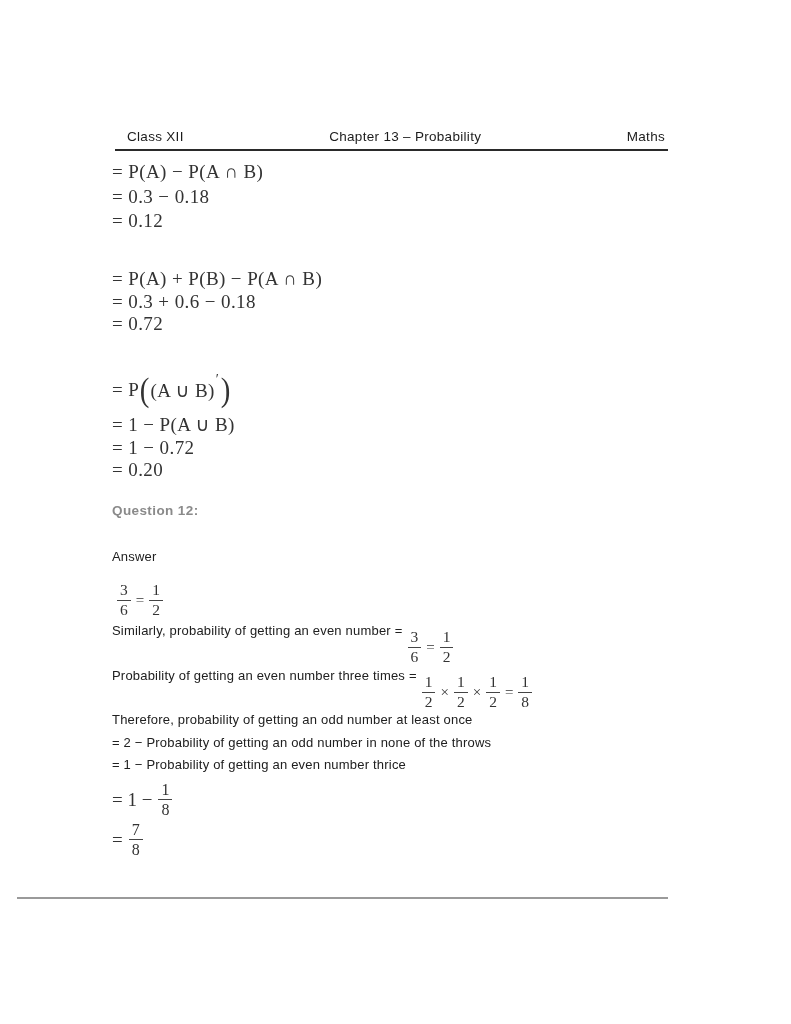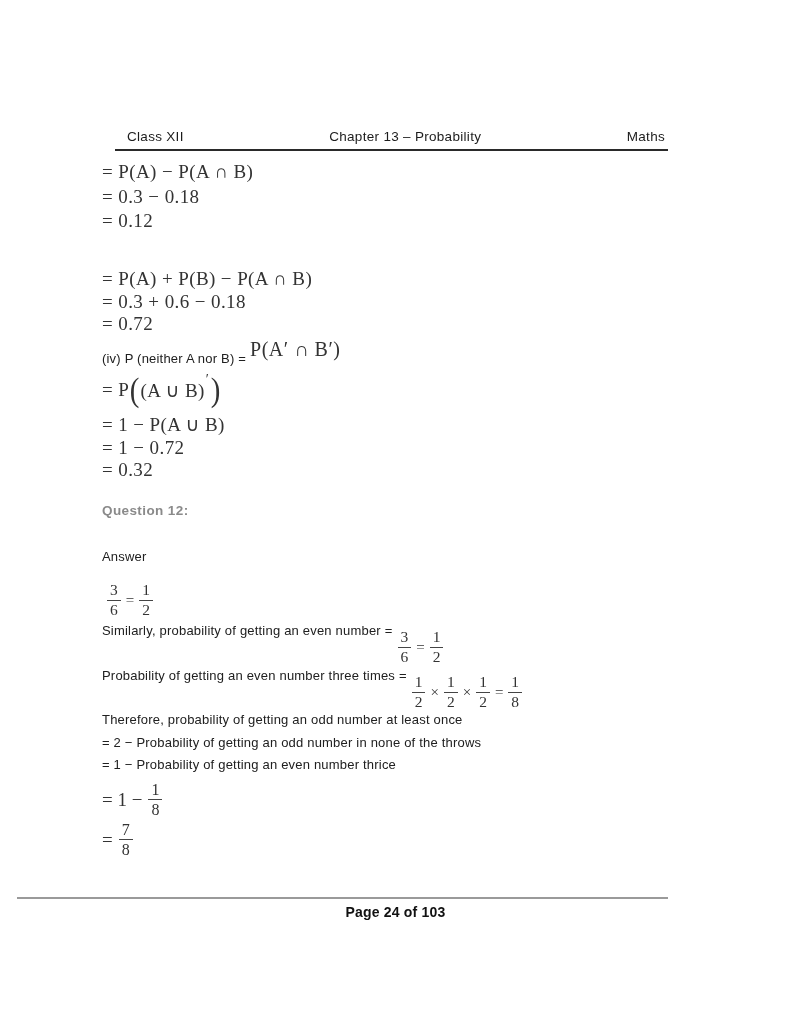--- a/index.html
+++ b/index.html
@@ -1,18 +1,18 @@
 <!DOCTYPE html>
 <html><head>
 <meta charset="utf-8">
 <style>
   html,body{margin:0;padding:0;background:#ffffff;}
   .page{position:relative;width:668px;height:1024px;background:#ffffff;overflow:hidden;
         font-family:"Liberation Sans",sans-serif;color:#202020;}
-  .abs{position:absolute;left:102px;white-space:nowrap;}
+  .abs{position:absolute;left:112px;white-space:nowrap;}
 
   
   .header{position:absolute;top:129px;left:115px;width:560px;box-sizing:border-box;
           display:flex;justify-content:space-between;align-items:baseline;
           padding:0 10px 5px 12px;border-bottom:2px solid #2a2a2a;
           font-size:13.5px;letter-spacing:0.3px;color:#1c1c1c;}
 
   
   .body-text{font-size:13px;letter-spacing:0.2px;}
   .math{font-family:"Liberation Serif",serif;font-size:19px;color:#333333;letter-spacing:0.4px;}
@@ -56,35 +56,32 @@
   </div>
 
   <div class="abs math" style="top:161px">= P(A) − P(A ∩ B)</div>
   <div class="abs math" style="top:186px">= 0.3 − 0.18</div>
   <div class="abs math" style="top:210px">= 0.12</div>
 
   <div class="abs math" style="top:268px">= P(A) + P(B) − P(A ∩ B)</div>
   <div class="abs math" style="top:291px">= 0.3 + 0.6 − 0.18</div>
   <div class="abs math" style="top:313px">= 0.72</div>
 
-  <div class="abs" style="top:338px">
-    <span class="body-text">(iv) P (neither A nor B) =</span><span class="mathraised">P(A′ ∩ B′)</span>
-  </div>
 
   <div class="abs bigrow" style="top:373px">
     <span class="mid">= P</span>
     <span class="bigparen">(</span>
     <span class="mid">(A ∪ B)</span>
     <span class="prime">′</span>
     <span class="bigparen">)</span>
   </div>
 
   <div class="abs math" style="top:413px">= 1 − P(A ∪ B)</div>
   <div class="abs math" style="top:437px">= 1 − 0.72</div>
-  <div class="abs math" style="top:459px">= 0.32</div>
+  <div class="abs math" style="top:459px">= 0.20</div>
 
   <div class="abs q-heading" style="top:503px">Question 12:</div>
   <div class="abs body-text" style="top:549px">Answer</div>
 
   <div class="abs" style="top:574px">
     <span class="fracgroup">
         <span class="frac">
           <span class="num">3</span>
           <span class="den">6</span>
         </span>
@@ -148,15 +145,14 @@
 
   <div class="abs finaleq" style="top:821px">
     <span>=</span>
       <span class="frac">
         <span class="num">7</span>
         <span class="den">8</span>
       </span>
   </div>
 
   <div class="footer-rule"></div>
-  <div class="footer-text">Page 24 of 103</div>
 
 </div>
 
 </body></html>

